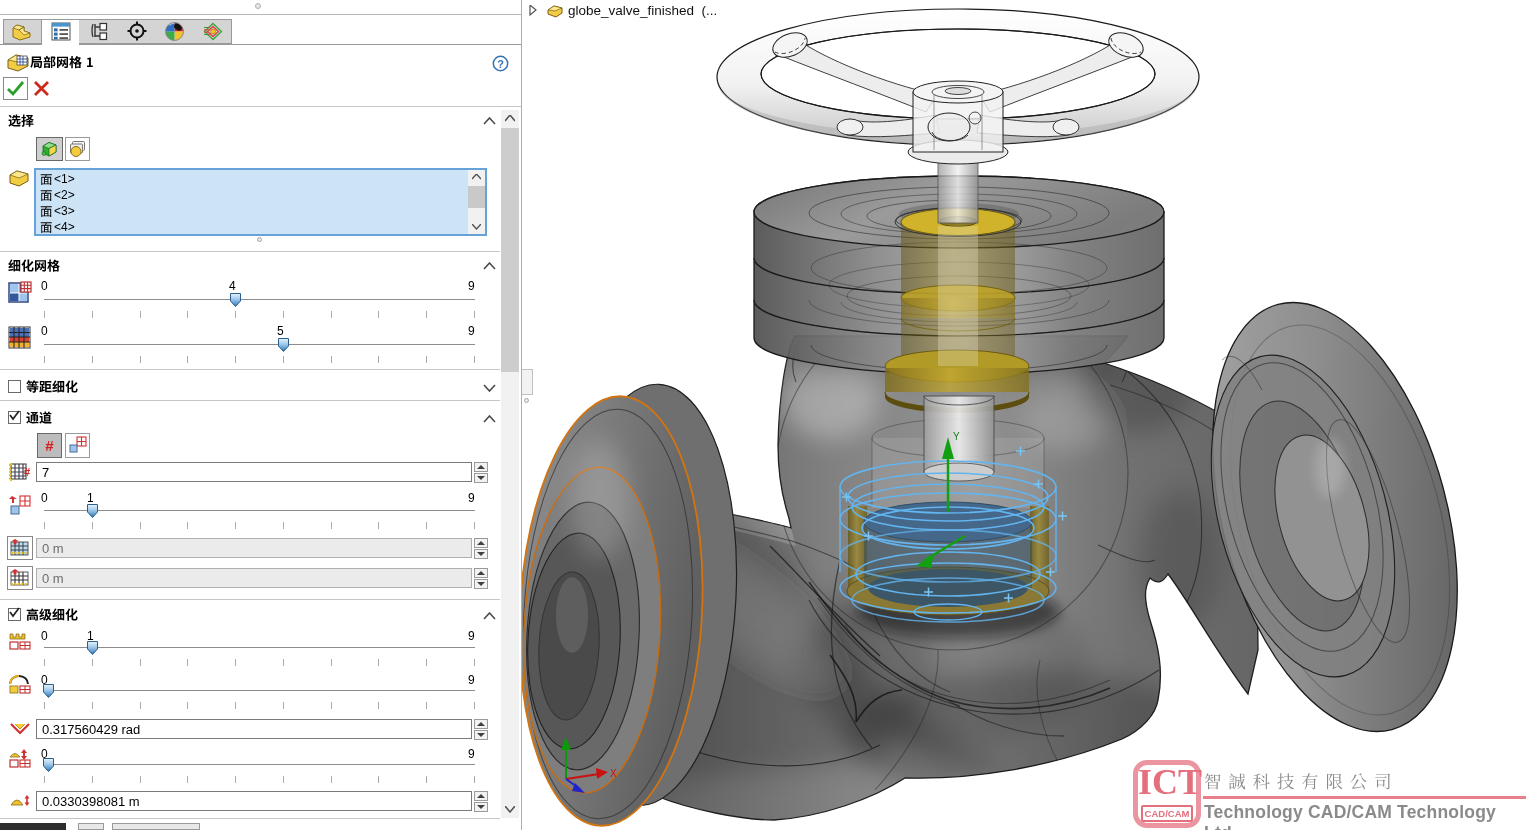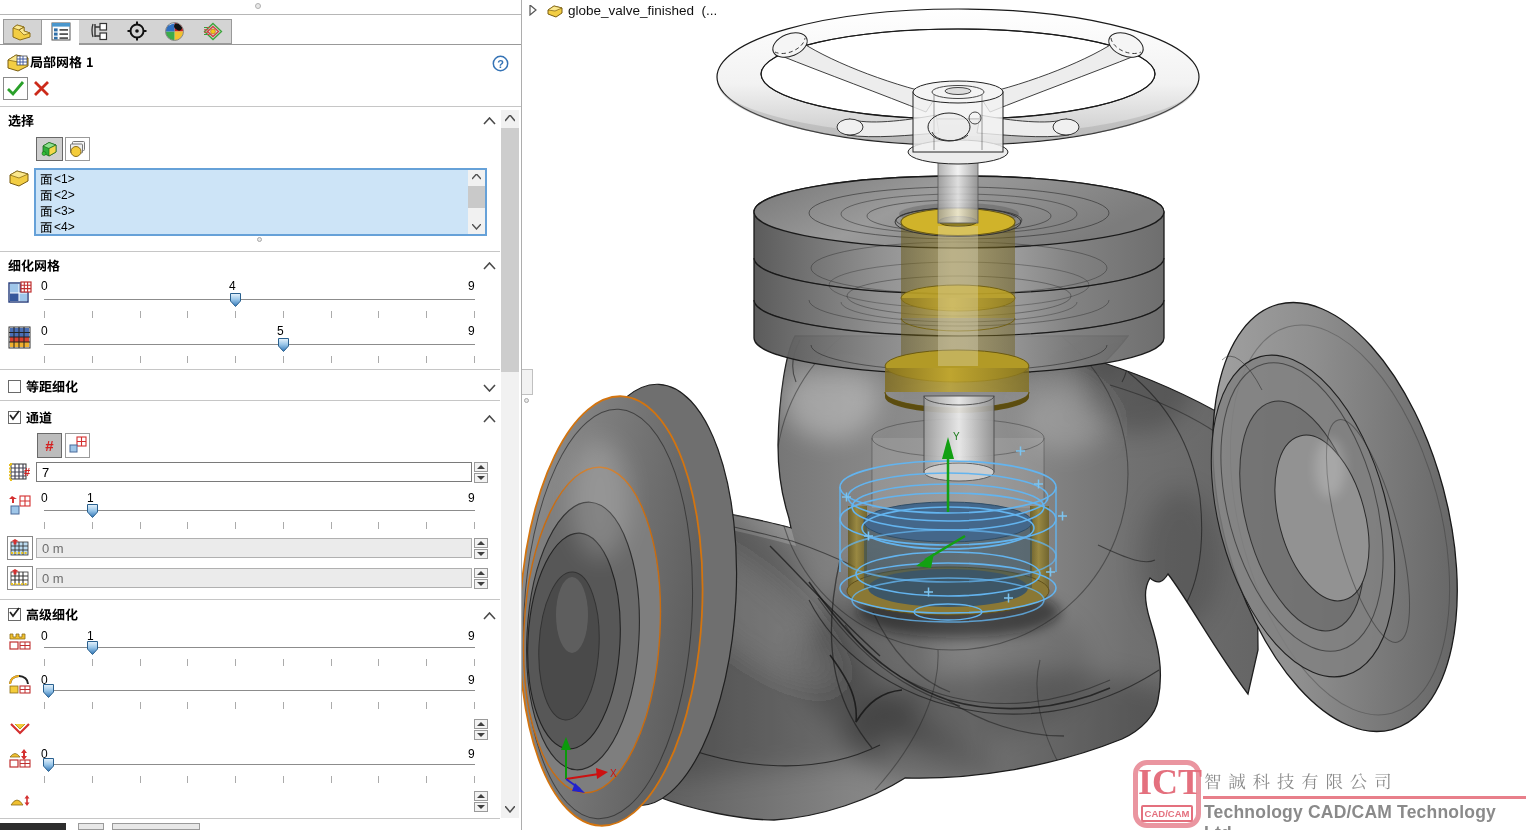--- a/index.html
+++ b/index.html
@@ -371,20 +371,21 @@
         </linearGradient>
       </defs>
       <path d="M1.5,1.5 h10 v7.5 l-5,5.5 l-5,-5.5 z" fill="url(#tg48)" stroke="#29608f" stroke-width="1"></path>
     </svg>
   <div class="ticks" style="left:44px;top:702px"></div>
   <svg class="a" style="left:9px;top:721px" width="23" height="17">
   <path d="M2,3 L11,12 L20,3" fill="none" stroke="#d43030" stroke-width="2.2"></path>
   <path d="M6,3 L11,8 L16,3" fill="#f4cc3a" stroke="#b89a20" stroke-width="1"></path>
 </svg>
 
+  <div class="fld" style="left:36px;top:719px;width:436px">0.317560429 rad</div>
   <div class="a" style="left:474px;top:719px;width:14px;height:21px">
       <div class="a" style="left:0;top:0;width:14px;height:10px;background:#f2f2f2;border:1px solid #9a9a9a;box-sizing:border-box"></div>
       <div class="a" style="left:0;top:11px;width:14px;height:10px;background:#f2f2f2;border:1px solid #9a9a9a;box-sizing:border-box"></div>
       <svg class="a" style="left:3px;top:3px" width="8" height="5">
         <path d="M0,4 L4,0 L8,4 z" fill="#404040"></path>
       </svg>
       <svg class="a" style="left:3px;top:14px" width="8" height="5">
         <path d="M0,0 L4,4 L8,0 z" fill="#404040"></path>
       </svg>
     </div>
@@ -408,20 +409,21 @@
         </linearGradient>
       </defs>
       <path d="M1.5,1.5 h10 v7.5 l-5,5.5 l-5,-5.5 z" fill="url(#tg48)" stroke="#29608f" stroke-width="1"></path>
     </svg>
   <div class="ticks" style="left:44px;top:776px"></div>
   <svg class="a" style="left:9px;top:793px" width="23" height="17">
   <path d="M2,12 Q8,2 14,12 z" fill="#f0c030" stroke="#8a6d1a" stroke-width=".8"></path>
   <path d="M18,2 l2.5,3.5 h-1.7 v4 h1.7 l-2.5,3.5 l-2.5,-3.5 h1.7 v-4 h-1.7 z" fill="#d43030"></path>
 </svg>
 
+  <div class="fld" style="left:36px;top:791px;width:436px">0.0330398081 m</div>
   <div class="a" style="left:474px;top:791px;width:14px;height:21px">
       <div class="a" style="left:0;top:0;width:14px;height:10px;background:#f2f2f2;border:1px solid #9a9a9a;box-sizing:border-box"></div>
       <div class="a" style="left:0;top:11px;width:14px;height:10px;background:#f2f2f2;border:1px solid #9a9a9a;box-sizing:border-box"></div>
       <svg class="a" style="left:3px;top:3px" width="8" height="5">
         <path d="M0,4 L4,0 L8,4 z" fill="#404040"></path>
       </svg>
       <svg class="a" style="left:3px;top:14px" width="8" height="5">
         <path d="M0,0 L4,4 L8,0 z" fill="#404040"></path>
       </svg>
     </div>

